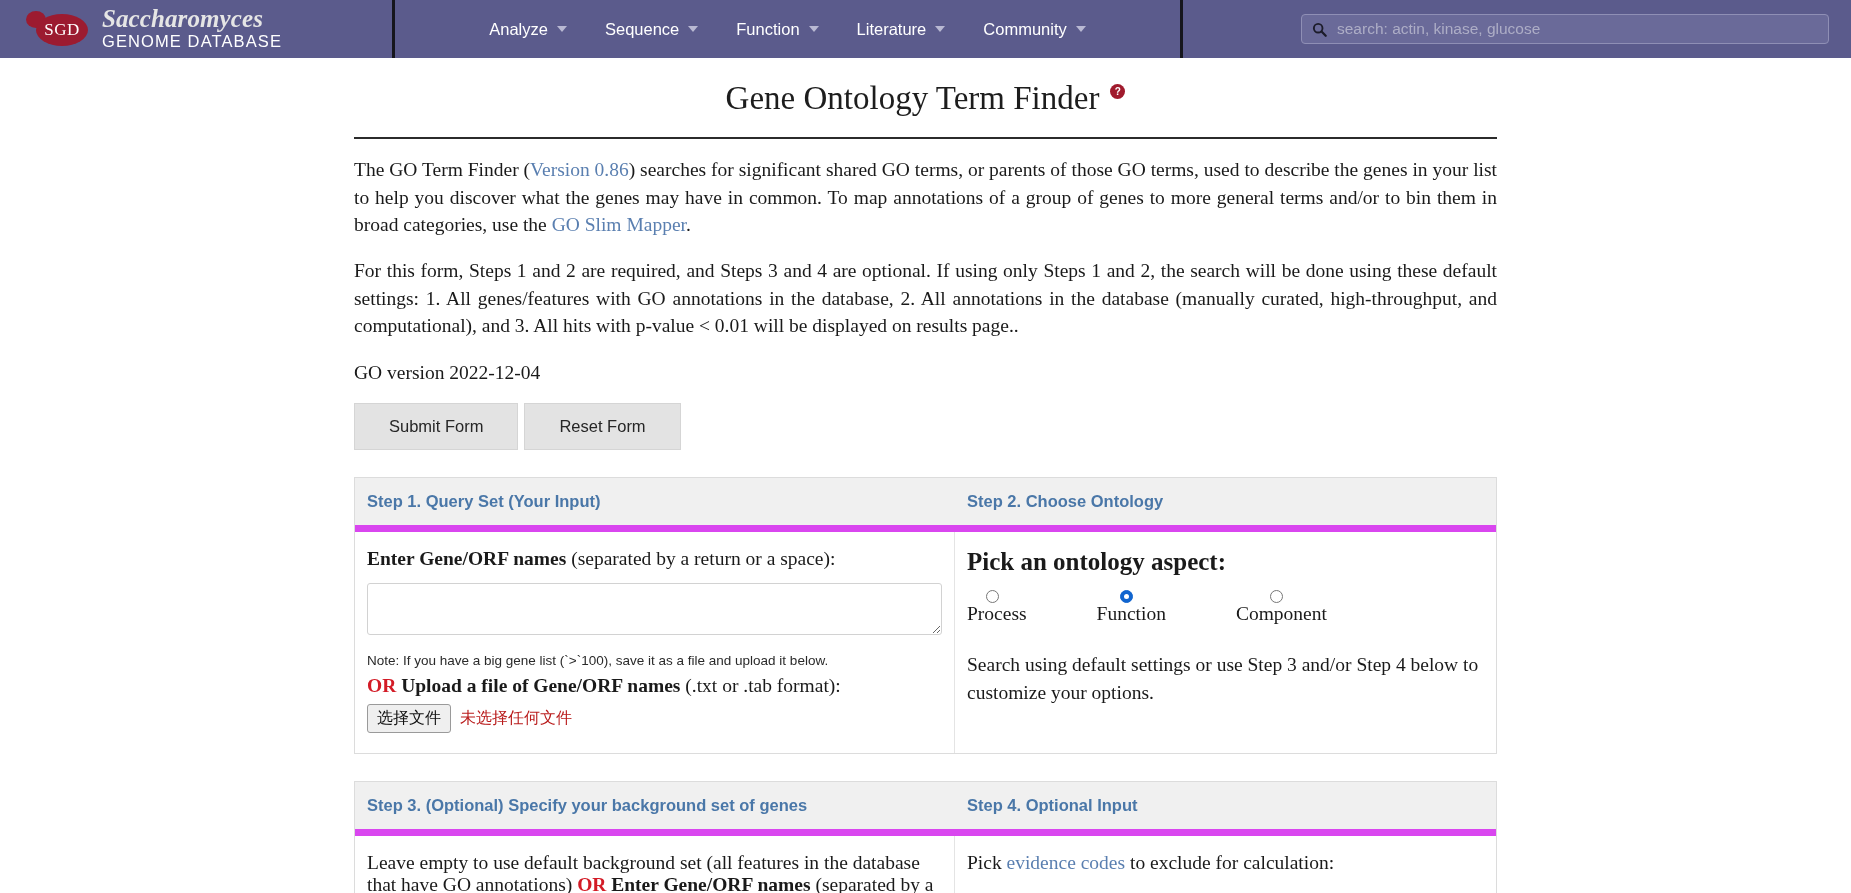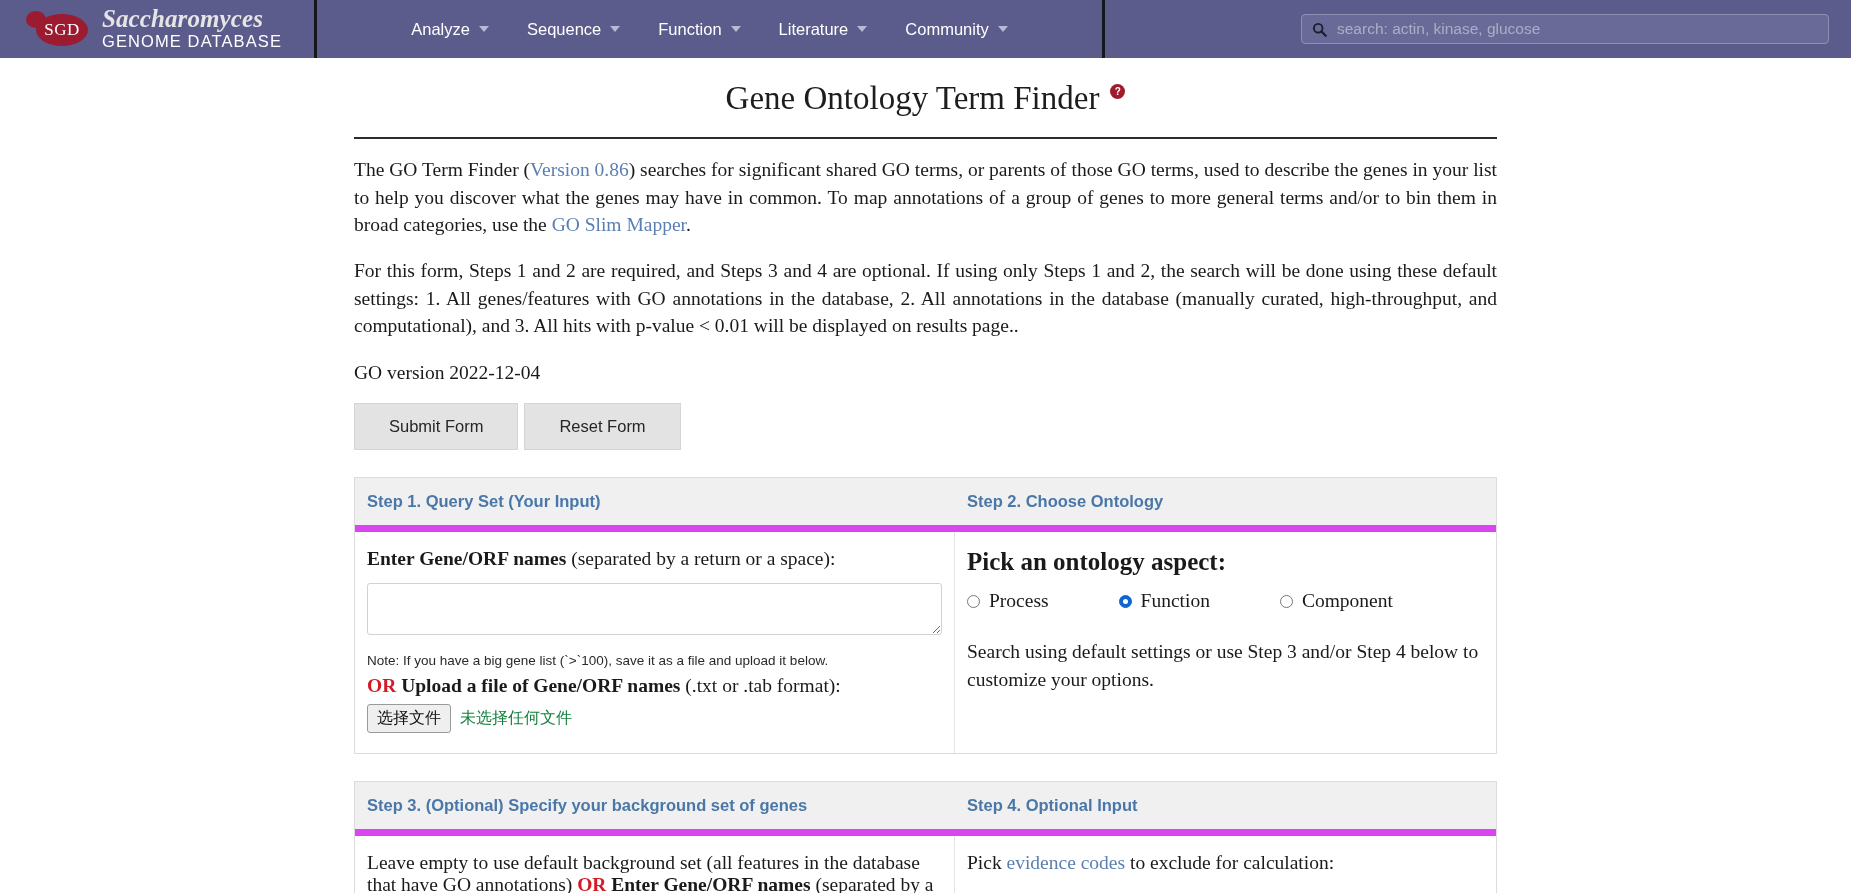--- a/index.html
+++ b/index.html
@@ -17,21 +17,21 @@
 
   
   .header {
     height: 58px;
     background: #5b5b8c;
     display: flex;
     align-items: stretch;
     position: relative;
   }
   .brand {
-    width: 317px;
+    width: 395px;
     display: flex;
     align-items: center;
     padding-left: 26px;
     box-sizing: border-box;
     border-right: 3px solid #16161d;
   }
   .logo-mark {
     position: relative;
     width: 64px;
     height: 40px;
@@ -275,34 +275,35 @@
     background: #efefef;
     border: 1px solid #9a9a9a;
     border-radius: 3px;
     padding: 3px 9px;
     font-size: 16px;
     color: #111;
     cursor: pointer;
   }
   .file-name {
     font-size: 16px;
-    color: #15803d;
+    color: #b91c1c;
     margin-left: 9px;
   }
   .sub-head {
     font-size: 25px;
     font-weight: bold;
     margin-bottom: 14px;
   }
   .radio-row { display: flex; align-items: center; gap: 0; }
   .radio-item {
     display: flex;
     align-items: center;
     font-size: 19.5px;
     cursor: pointer;
+    flex-direction: column;
   }
   .radio-item + .radio-item { margin-left: 70px; }
   .radio {
     width: 13px; height: 13px;
     border: 1px solid #777;
     border-radius: 50%;
     background: #fff;
     margin-right: 9px;
     flex: 0 0 auto;
     position: relative;

